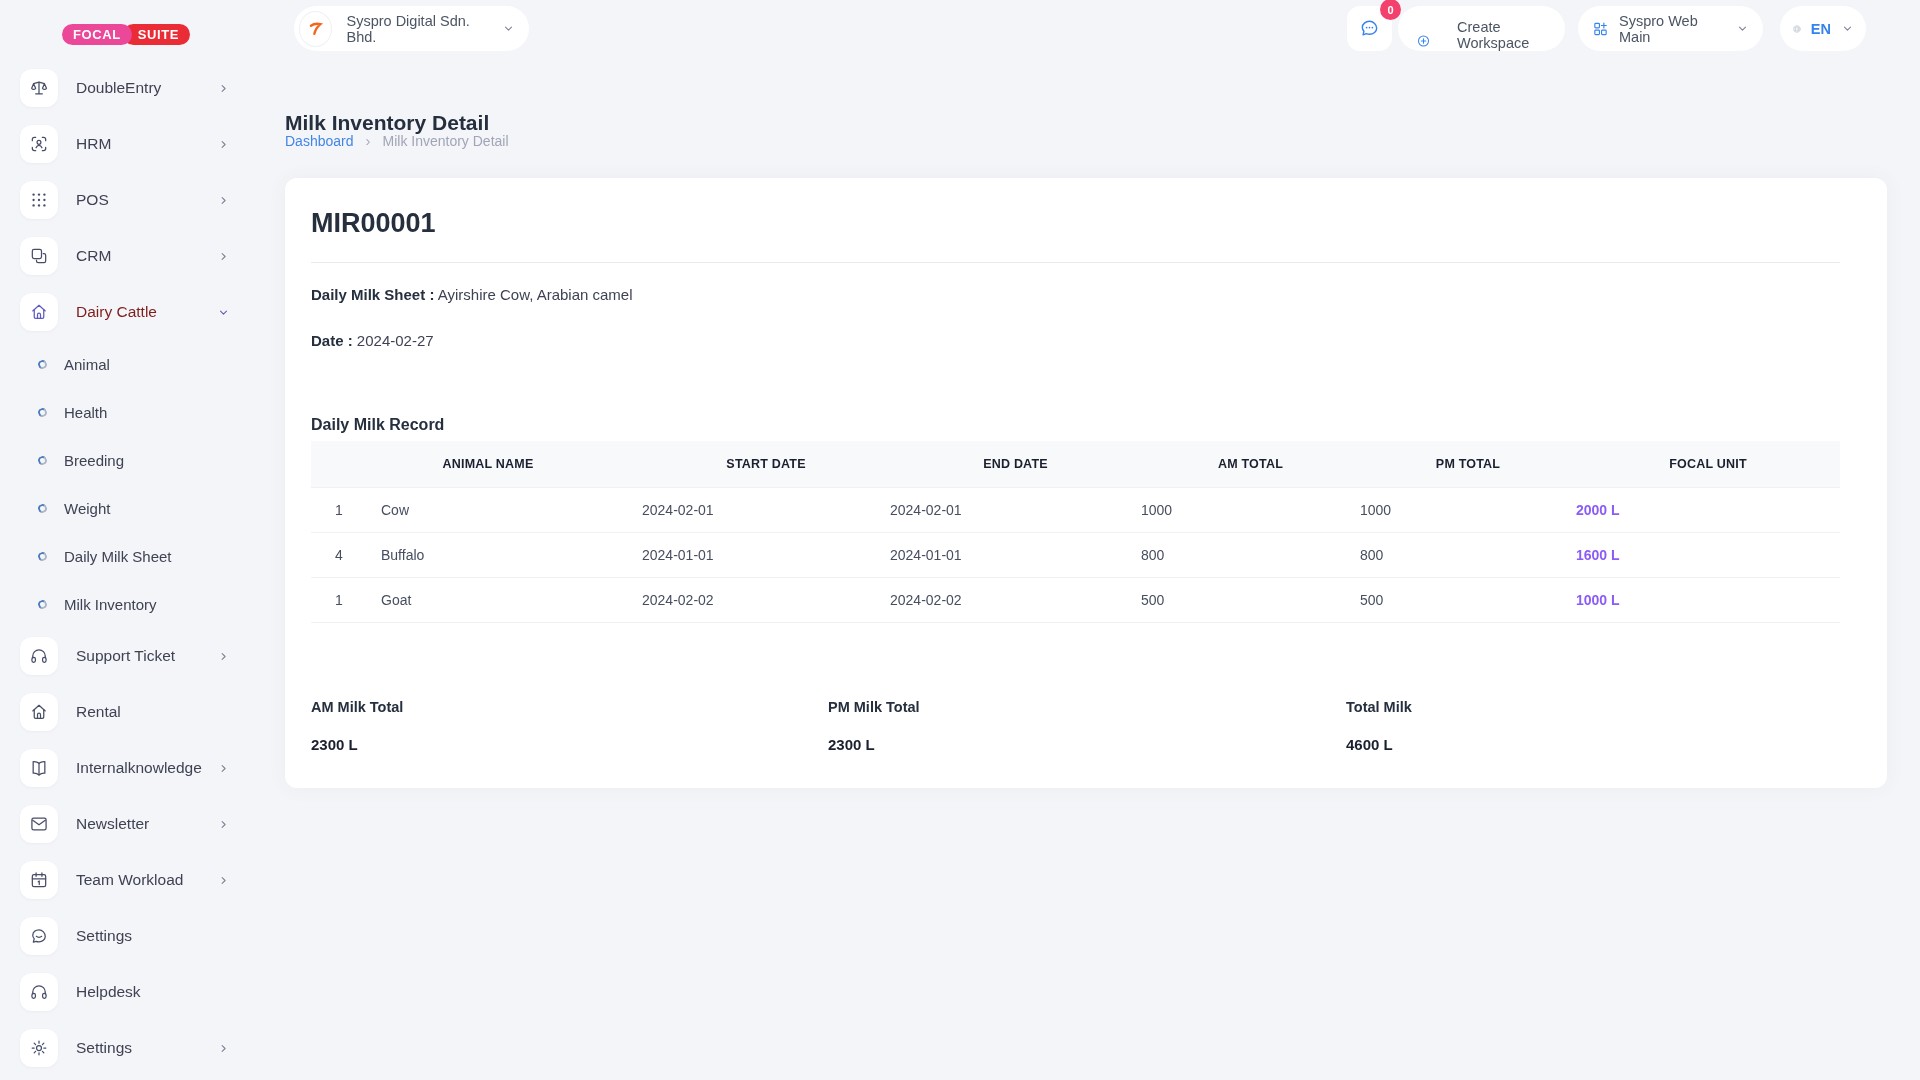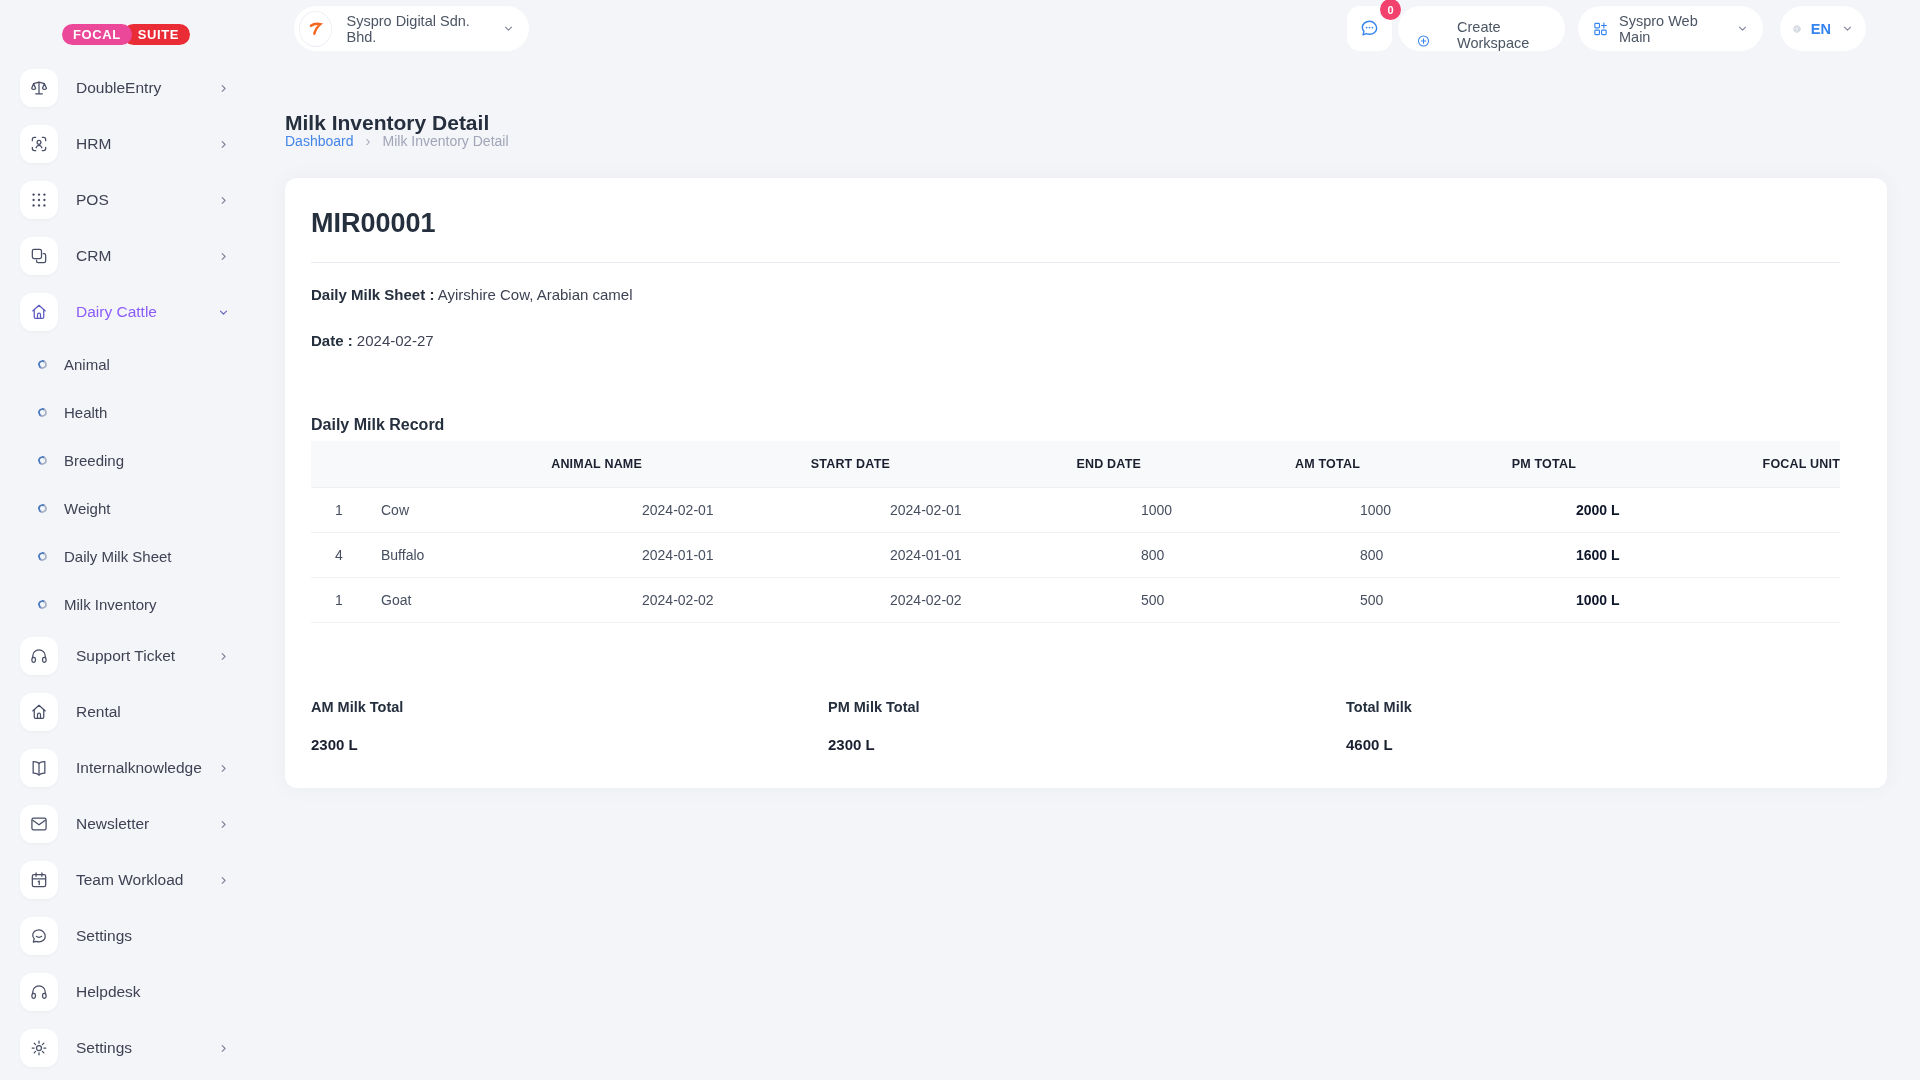--- a/index.html
+++ b/index.html
@@ -23,21 +23,21 @@
               cursor:pointer; color:#3f4254; }
   .nav-ic { width:38px; height:38px; background:#fff; border-radius:12px; flex:0 0 auto;
             display:flex; align-items:center; justify-content:center;
             box-shadow:0 1px 3px rgba(56,71,109,.05); color:#474e66; }
   .nav-ic svg { width:20px; height:20px; fill:none; stroke:currentColor; stroke-width:1.5;
                 stroke-linecap:round; stroke-linejoin:round; }
   .nav-label { margin-left:18px; font-size:15.5px; font-weight:500; }
   .chev { position:absolute; right:26px; color:#7e8299; }
   .chev svg { width:13px; height:13px; fill:none; stroke:currentColor; stroke-width:2;
               stroke-linecap:round; stroke-linejoin:round; }
-  .nav-item.active { color:#8b5cf6; }
+  .nav-item.active { color:#7f1d1d; }
   .nav-item.active .nav-ic { color:#5d5bc0; }
   .nav-item.active .chev { color:#5d5bc0; }
   .nav-sub { height:48px; display:flex; align-items:center; padding-left:38px; cursor:pointer;
              color:#3f4254; font-size:15px; }
   .dot { width:9px; height:9px; border-radius:50%; border:2px solid #aab6c8;
          border-top-color:#4d7cc1; border-left-color:#4d7cc1; transform:rotate(-15deg);
          margin-right:17px; flex:0 0 auto; }
 
   
   .pill { position:absolute; top:6px; height:45px; background:#fff; border-radius:23px;
@@ -79,27 +79,27 @@
           border-radius:12px; box-shadow:0 0 20px rgba(76,87,125,.05);
           padding:28px 47px 0 26px; }
   .code { margin:0; font-size:27px; line-height:34px; font-weight:700; color:#252f3e; }
   .divider { height:1px; background:#e9ebf0; margin-top:22px; }
   .meta { margin-top:24px; font-size:15px; line-height:16px; color:#3f4254; }
   .meta + .meta { margin-top:30px; }
   .meta b { color:#252f3e; font-weight:700; }
   .table-title { margin-top:67px; font-size:16px; line-height:17px; font-weight:700; color:#252f3e; }
 
   table { margin-top:8px; width:1529px; border-collapse:collapse; table-layout:fixed; }
-  thead th { background:#f8f9fb; height:46px; text-align:right; font-size:12.5px; font-weight:700;
+  thead th { background:#f8f9fb; height:46px; text-align:center; font-size:12.5px; font-weight:700;
              color:#1b2030; letter-spacing:.2px; padding:0; border-bottom:1px solid #eef0f3; }
   th.th-animal { padding-left:23px; }
   tbody td { height:45px; padding:0; border-bottom:1px solid #f0f1f4; font-size:14px; color:#464e5f; }
   td.qty { padding-left:24px; }
   td.name { padding-left:26px; }
-  td.total { font-weight:700; color:#0f172a; }
+  td.total { font-weight:700; color:#8b5cf6; }
 
   .totals { margin-top:76px; display:grid; grid-template-columns:517px 518px 1fr; }
   .t-label { font-size:14.5px; font-weight:600; color:#252f3e; line-height:17px; }
   .t-value { margin-top:20px; font-size:15px; font-weight:700; color:#1b2030; line-height:17px; }
 </style>
 </head>
 <body>
 
 <aside class="sidebar">
   <div class="logo">

